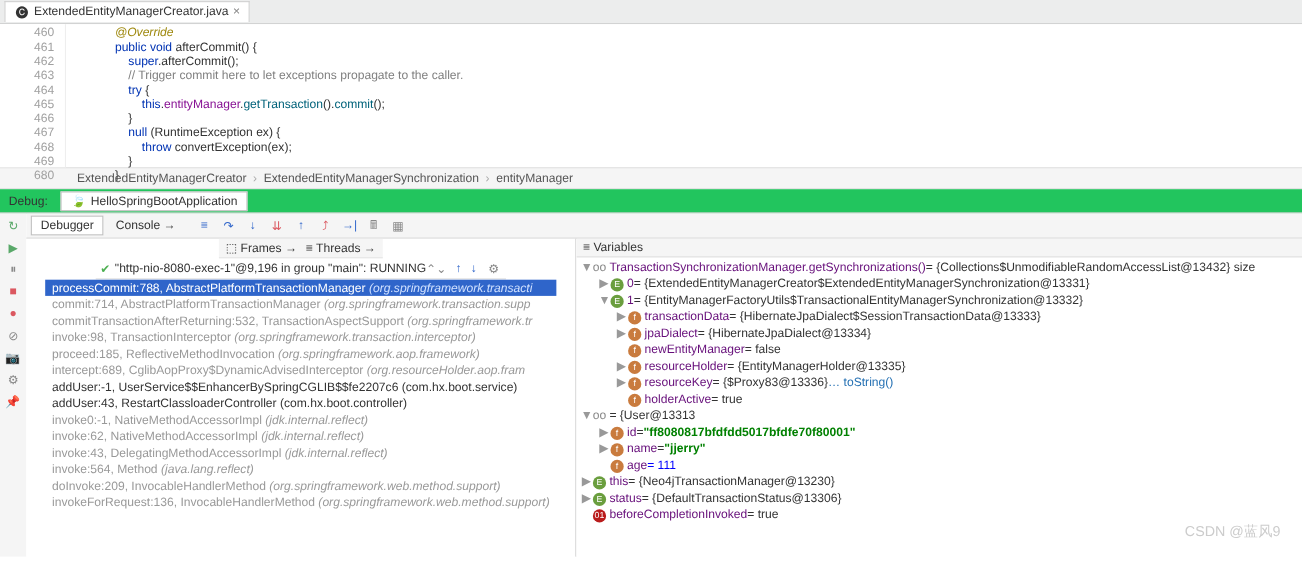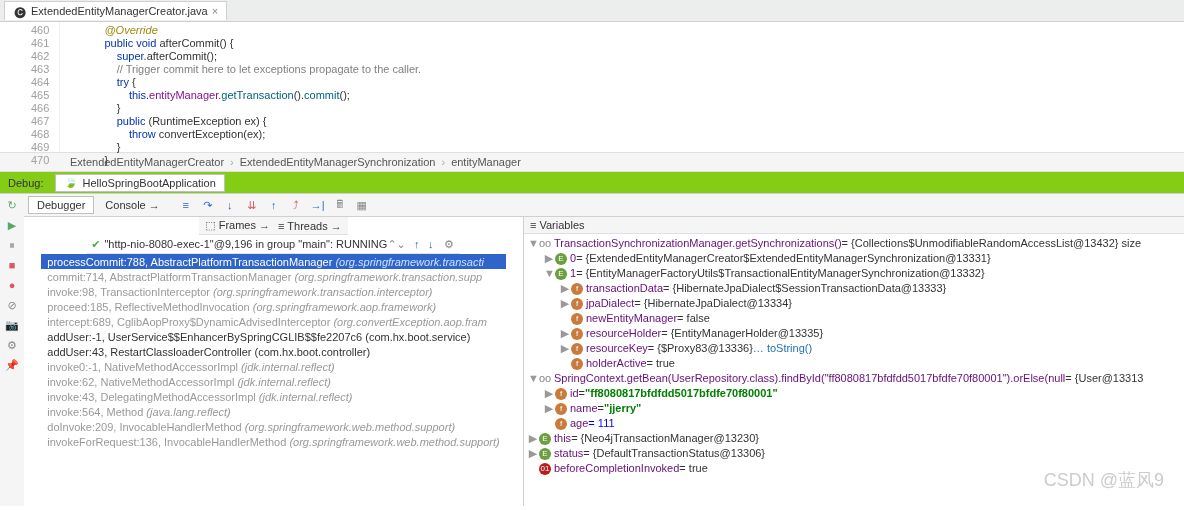--- a/index.html
+++ b/index.html
@@ -11,21 +11,21 @@
 .gutter { width:60px; text-align:right; color:#a0a0a0; padding:2px 14px 2px 0; background:#fff; border-right:1px solid #eee; }
 .gutter div { height:13px;padding-left:31px; }
 .code { padding:2px 0 2px 20px; white-space:pre; }
 .kw { color:#0033b3; }
 .ann { color:#9e880d;font-style:italic; }
 .str, .cmt { color:#808080; }
 .fld { color:#871094; }
 .mth { color:#00627a; }
 .breadcrumb { background:#f5f5f5; border-top:1px solid #e0e0e0; border-bottom:1px solid #e0e0e0; padding:3px 8px 3px 70px; color:#555; display:flex; gap:6px; align-items:center; }
 .breadcrumb span.sep { color:#aaa; }
-.debug-hdr { background:#84cc16; border-bottom:1px solid #d0d0d0; height:22px; display:flex; align-items:center; padding-left:8px; gap:12px; }
+.debug-hdr { background:#22c55e; border-bottom:1px solid #d0d0d0; height:22px; display:flex; align-items:center; padding-left:8px; gap:12px; }
 .run-cfg { background:#fff; border:1px solid #c0c0c0; padding:1px 8px; display:flex; align-items:center; gap:4px; }
 .left-gutter { width:24px; background:#f5f5f5; display:flex; flex-direction:column; align-items:center; gap:6px; padding-top:4px; }
 .dbg-main { display:flex; height:312px; }
 .dbg-content { flex:1; display:flex; flex-direction:column; }
 .tabs-row { display:flex; align-items:center; gap:2px; padding:2px 4px; background:#f5f5f5; }
 .dbg-tab { padding:2px 8px; background:#fff; border:1px solid #c0c0c0; }
 .dbg-tab.inactive { background:transparent; border-color:transparent; }
 .toolbar-icons { display:flex; gap:8px; padding-left:8px; align-items:center; }
 .icon { width:14px; height:14px; display:inline-flex; align-items:center; justify-content:center; }
 .panes { flex:1; display:flex; border-top:1px solid #d0d0d0; }
@@ -50,21 +50,21 @@
 .badge { border-radius:7px; width:12px; height:12px; font-size:8px; display:inline-flex; align-items:center; justify-content:center; color:#fff; }
 .b-m { background:#b91c1c; }
 .b-f { background:#c97b3e; }
 .b-e { background:#6a9e3e; }
 .b-oo { color:#888; font-weight:normal; }
 .vname { color:#660e7a; }
 .vval { color:#333; }
 .vstr { color:#008000; font-weight:bold; }
 .vnum { color:#0000ff; }
 .vlink { color:#2470b3; }
-.watermark { position:absolute; right:20px; bottom:18px; color:#ccc; font-size:18px; }
+.watermark { position:absolute; right:20px; bottom:18px; color:#ccc; font-size:13px; }
 </style>
 </head>
 <body>
 
 <div class="tab-bar">
   <div class="file-tab">
     <span class="icon">🅒</span>
     <span>ExtendedEntityManagerCreator.java</span>
     <span class="close-x">×</span>
   </div>
@@ -75,30 +75,30 @@
     <div>460</div>
       <div>461</div>
       <div>462</div>
     <div>463</div>
       <div>464</div>
       <div>465</div>
     <div>466</div>
       <div>467</div>
       <div>468</div>
     <div>469</div>
-      <div>470</div>
+      <div>680</div>
   </div>
   <div class="code">        <span class="ann">@Override</span>
         <span class="kw">public void</span> afterCommit() {
             <span class="kw">super</span>.afterCommit();
             <span class="cmt">// Trigger commit here to let exceptions propagate to the caller.</span>
             <span class="kw">try</span> {
                 <span class="kw">this</span>.<span class="fld">entityManager</span>.<span class="mth">getTransaction</span>().<span class="mth">commit</span>();
             }
-            <span class="kw">public</span> (RuntimeException ex) {
+            <span class="kw">null</span> (RuntimeException ex) {
                 <span class="kw">throw</span> convertException(ex);
             }
         }</div>
 </div>
 
 <div class="breadcrumb">
   <span>ExtendedEntityManagerCreator</span>
     <span class="sep">›</span>
   <span>ExtendedEntityManagerSynchronization</span>
     <span class="sep">›</span>
@@ -151,23 +151,24 @@
           <span class="check">✔</span>
           <span class="thread-txt">"http-nio-8080-exec-1"@9,196 in group "main": RUNNING</span>
           <span class="spin">⌃⌄</span>
           <span class="icon" style="color:#2f65ca;margin-left:4px">↑</span>
           <span class="icon" style="color:#2f65ca">↓</span>
           <span class="icon" style="color:#888;margin-left:4px">⚙</span>
         </div>
         <div class="frame-list" id="frame-list">
             <div class="frame sel">processCommit:788, AbstractPlatformTransactionManager <span class="pkg">(org.springframework.transacti</span></div>
             <div class="frame lib">commit:714, AbstractPlatformTransactionManager <span class="pkg">(org.springframework.transaction.supp</span></div>
+            <div class="frame lib">commitTransactionAfterReturning:532, TransactionAspectSupport <span class="pkg">(org.springframework.tr</span></div>
             <div class="frame lib">invoke:98, TransactionInterceptor <span class="pkg">(org.springframework.transaction.interceptor)</span></div>
             <div class="frame lib">proceed:185, ReflectiveMethodInvocation <span class="pkg">(org.springframework.aop.framework)</span></div>
-            <div class="frame lib">intercept:689, CglibAopProxy$DynamicAdvisedInterceptor <span class="pkg">(org.convertException.aop.fram</span></div>
+            <div class="frame lib">intercept:689, CglibAopProxy$DynamicAdvisedInterceptor <span class="pkg">(org.resourceHolder.aop.fram</span></div>
             <div class="frame">addUser:-1, UserService$$EnhancerBySpringCGLIB$$fe2207c6 <span class="pkg">(com.hx.boot.service)</span></div>
             <div class="frame">addUser:43, RestartClassloaderController <span class="pkg">(com.hx.boot.controller)</span></div>
             <div class="frame lib">invoke0:-1, NativeMethodAccessorImpl <span class="pkg">(jdk.internal.reflect)</span></div>
             <div class="frame lib">invoke:62, NativeMethodAccessorImpl <span class="pkg">(jdk.internal.reflect)</span></div>
             <div class="frame lib">invoke:43, DelegatingMethodAccessorImpl <span class="pkg">(jdk.internal.reflect)</span></div>
             <div class="frame lib">invoke:564, Method <span class="pkg">(java.lang.reflect)</span></div>
             <div class="frame lib">doInvoke:209, InvocableHandlerMethod <span class="pkg">(org.springframework.web.method.support)</span></div>
             <div class="frame lib">invokeForRequest:136, InvocableHandlerMethod <span class="pkg">(org.springframework.web.method.support)</span></div>
           </div>
       </div>
@@ -243,21 +244,20 @@
               <span class="arrow"></span>
               <span class="var-ic">
                 <span class="badge b-f">f</span>
               </span> 
               <span class="vname">holderActive</span> 
               <span class="vval">= true</span>
             </div>
 <div class="var-row">
               <span class="arrow">▼</span>
               <span class="var-ic b-oo">oo</span> 
-              <span class="vname">SpringContext.getBean(UserRepository.class).findById("ff8080817bfdfdd5017bfdfe70f80001").orElse(null</span> 
               <span class="vval">= {User@13313</span>
             </div>
 <div class="var-row" style="padding-left:16px">
               <span class="arrow">▶</span>
               <span class="var-ic">
                 <span class="badge b-f">f</span>
               </span> 
               <span class="vname">id</span> 
               <span class="vval">= </span>
               <span class="vstr">"ff8080817bfdfdd5017bfdfe70f80001"</span>

